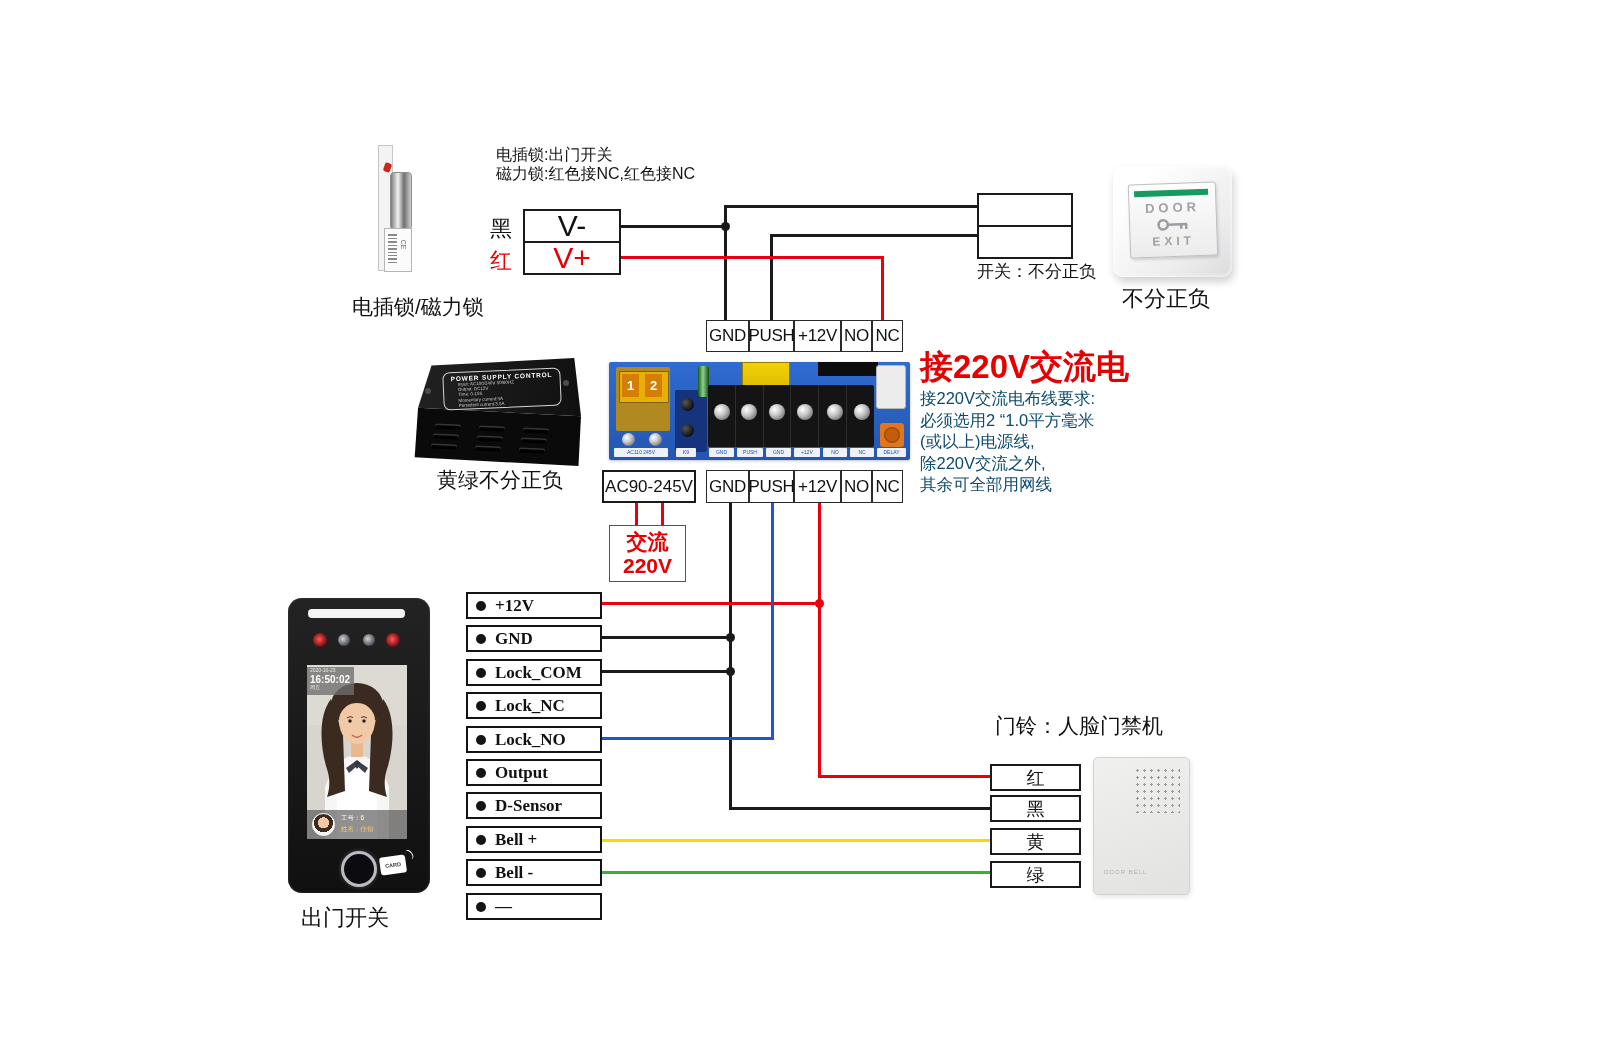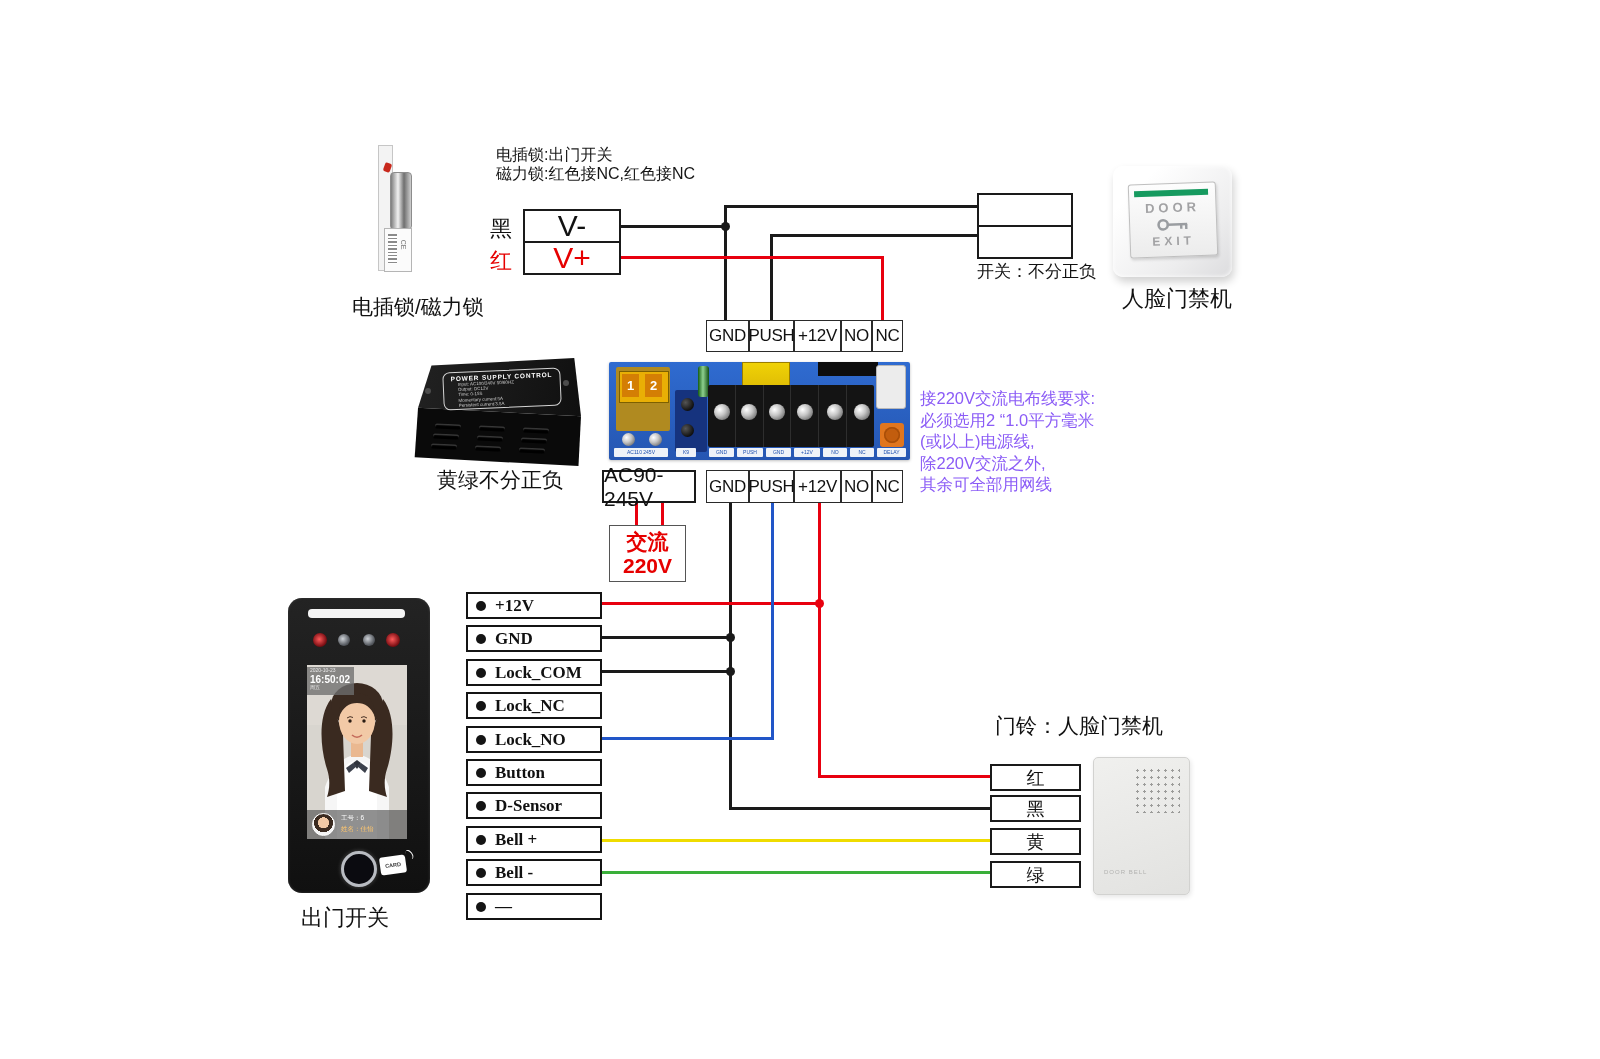--- a/index.html
+++ b/index.html
@@ -111,21 +111,21 @@
       <div class="abs" style="left:0;top:16px;width:100%;text-align:center;font-size:13px;font-weight:bold;letter-spacing:4px;color:#a2a2a4;">DOOR</div>
       <svg class="abs" style="left:26px;top:32px;" width="34" height="17" viewBox="0 0 34 17">
         <circle cx="7" cy="8.5" r="4.6" fill="none" stroke="#9a9da1" stroke-width="2.6"></circle>
         <line x1="11.5" y1="8.5" x2="31" y2="8.5" stroke="#9a9da1" stroke-width="2.6"></line>
         <line x1="25" y1="8.5" x2="25" y2="13" stroke="#9a9da1" stroke-width="2.4"></line>
         <line x1="30" y1="8.5" x2="30" y2="13.5" stroke="#9a9da1" stroke-width="2.4"></line>
       </svg>
       <div class="abs" style="left:0;top:50px;width:100%;text-align:center;font-size:12px;font-weight:bold;letter-spacing:4px;color:#a2a2a4;">EXIT</div>
     </div>
   </div>
-  <div class="abs cnlabel" style="left:1122px;top:284px;font-size:22px;z-index:3;">人脸门禁机</div>
+  <div class="abs cnlabel" style="left:1122px;top:284px;font-size:22px;z-index:3;">不分正负</div>
 
   <div class="strip" style="left:706px;top:320px;height:32px;">
     <div class="cell" style="width:43px;">GND</div>
     <div class="cell" style="width:45px;">PUSH</div>
     <div class="cell" style="width:47px;">+12V</div>
     <div class="cell" style="width:31px;">NO</div>
     <div class="cell" style="width:31px;">NC</div>
   </div>
 
   <div class="abs" style="left:609px;top:362px;width:301px;height:98px;background:linear-gradient(180deg,#2f6bd0,#2556b2);border-radius:2px;z-index:3;box-shadow:0 1px 3px rgba(0,0,0,0.25);">
@@ -201,30 +201,31 @@
     <div class="vent" style="left:110px;top:70px;transform:rotate(2deg);"></div>
     <div class="vent" style="left:20px;top:76px;transform:rotate(2deg);"></div>
     <div class="vent" style="left:64px;top:78px;transform:rotate(2deg);"></div>
     <div class="vent" style="left:108px;top:80px;transform:rotate(2deg);"></div>
     <div class="vent" style="left:18px;top:86px;transform:rotate(2deg);"></div>
     <div class="vent" style="left:62px;top:88px;transform:rotate(2deg);"></div>
     <div class="vent" style="left:106px;top:90px;transform:rotate(2deg);"></div>
   </div>
   <div class="abs cnlabel" style="left:437px;top:466px;font-size:21px;z-index:3;">黄绿不分正负</div>
 
-  <div class="abs" style="left:920px;top:388px;font-size:16.5px;line-height:21.5px;color:#8b5cf6;z-index:3;">
+  <div class="abs" style="left:920px;top:345px;font-size:33px;font-weight:bold;color:var(--accent-red,#e60000);z-index:3;">接220V交流电</div>
+  <div class="abs" style="left:920px;top:388px;font-size:16.5px;line-height:21.5px;color:#0c4a6e;z-index:3;">
     <div>接220V交流电布线要求:</div>
     <div>必须选用2 “1.0平方毫米</div>
     <div>(或以上)电源线,</div>
     <div>除220V交流之外,</div>
     <div>其余可全部用网线</div>
   </div>
 
   <div class="tbox" style="left:602px;top:470px;width:94px;height:33px;border-width:2px;">
-    <span style="font-size:21px;">AC90-245V</span>
+    <span style="font-size:17px;">AC90-245V</span>
   </div>
   <div class="strip" style="left:706px;top:470px;height:33px;">
     <div class="cell" style="width:43px;">GND</div>
     <div class="cell" style="width:45px;">PUSH</div>
     <div class="cell" style="width:47px;">+12V</div>
     <div class="cell" style="width:31px;">NO</div>
     <div class="cell" style="width:31px;">NC</div>
   </div>
   <div class="abs" style="left:609px;top:525px;width:77px;height:57px;box-sizing:border-box;background:#fff;border:1.5px solid #555;z-index:3;display:flex;flex-direction:column;align-items:center;justify-content:center;">
     <div style="font-size:21px;font-weight:bold;color:var(--accent-red,#e60000);line-height:24px;">交流</div>
@@ -246,21 +247,21 @@
   <div class="dterm" style="top:692px;">
       <span class="bullet"></span>
       <span class="tl">Lock_NC</span>
     </div>
   <div class="dterm" style="top:726px;">
       <span class="bullet"></span>
       <span class="tl">Lock_NO</span>
     </div>
   <div class="dterm" style="top:759px;">
       <span class="bullet"></span>
-      <span class="tl">Button</span>
+      <span class="tl">Output</span>
     </div>
   <div class="dterm" style="top:792px;">
       <span class="bullet"></span>
       <span class="tl">D-Sensor</span>
     </div>
   <div class="dterm" style="top:826px;">
       <span class="bullet"></span>
       <span class="tl">Bell +</span>
     </div>
   <div class="dterm" style="top:859px;">

